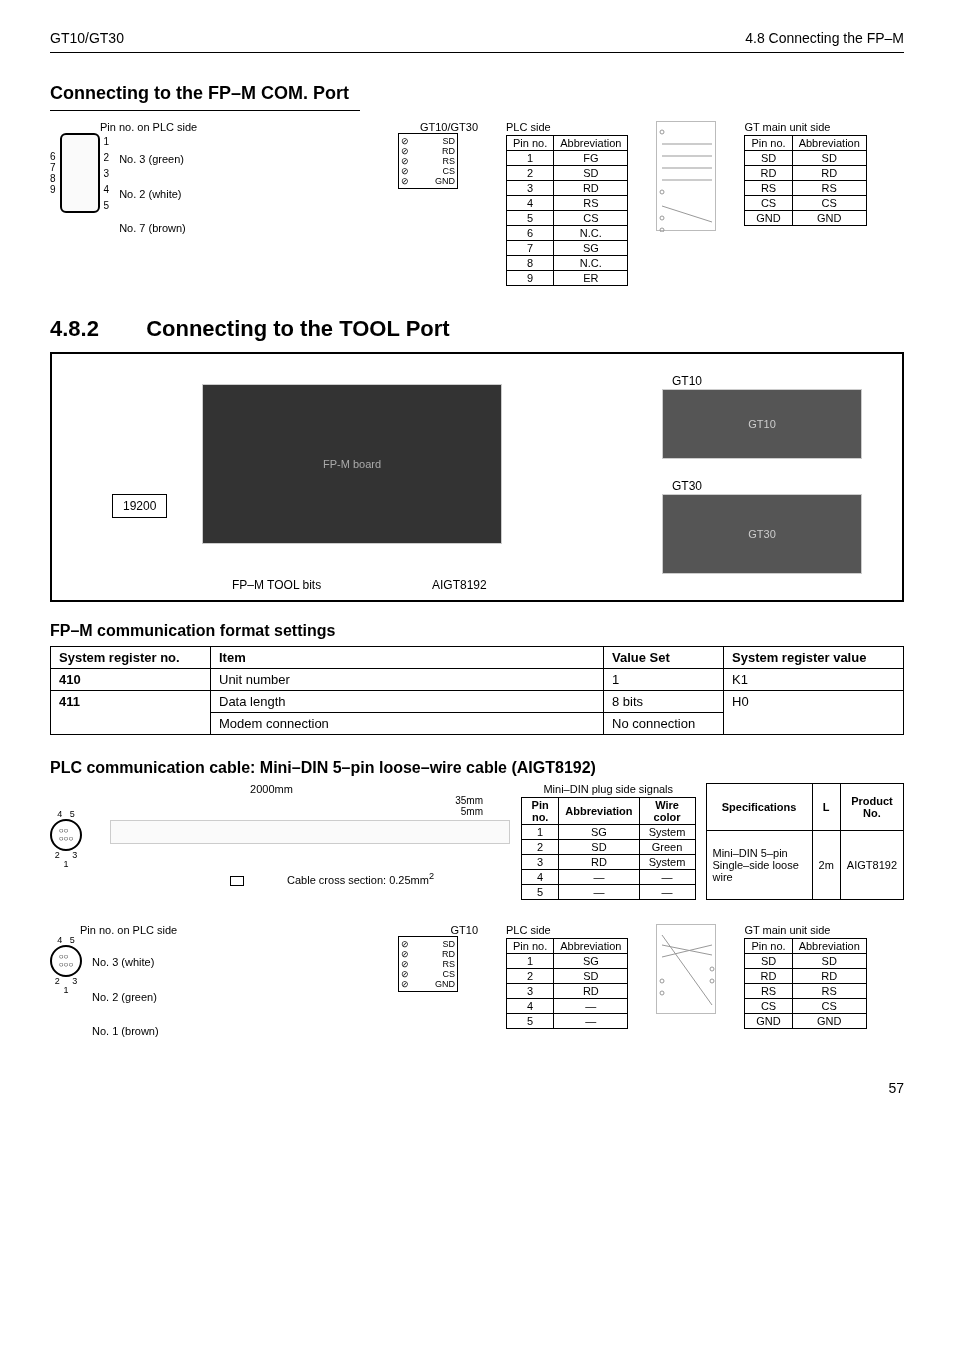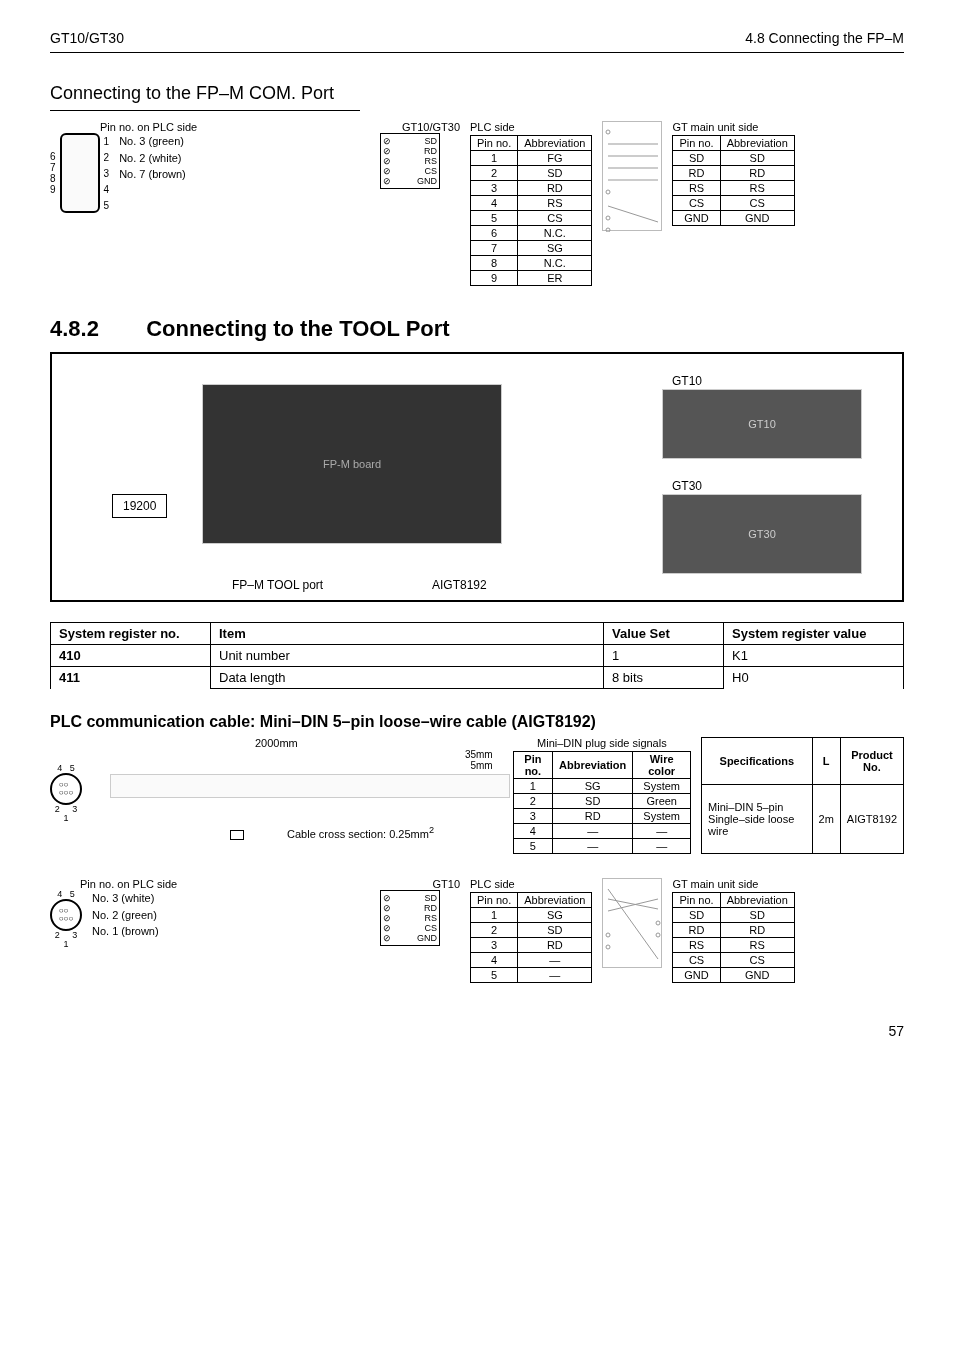--- a/index.html
+++ b/index.html
@@ -18,21 +18,21 @@
     font-size: 14px;
     margin-bottom: 6px;
   }
   .header-rule {
     border: none;
     border-top: 1.5px solid #000;
     margin-bottom: 30px;
   }
   .h2 {
     font-size: 18px;
-    font-weight: normal;
+    font-weight: bold;
     margin-bottom: 6px;
   }
   .h2-rule {
     border: none;
     border-top: 1px solid #000;
     width: 310px;
     margin-bottom: 10px;
   }
   .h1 {
     font-size: 22px;
@@ -43,21 +43,21 @@
   .section { margin-bottom: 24px; }
   .diagram-placeholder {
     border: 1px solid #ccc;
     background: #fafafa;
     color: #888;
     display: flex;
     align-items: center;
     justify-content: center;
     font-size: 11px;
   }
-  .figure-row { display: flex; gap: 10px; align-items: flex-start; }
+  .figure-row { display: flex; gap: 28px; align-items: flex-start; }
   .pin-table, .settings-table, .signals-table, .spec-table {
     border-collapse: collapse;
     font-size: 11px;
     border-radius: 30px;
   }
   .pin-table td, .pin-table th,
   .signals-table td, .signals-table th,
   .spec-table td, .spec-table th {
     border: 1px solid #000;
     padding: 1px 6px;
@@ -69,21 +69,21 @@
     width: 100%;
     font-size: 13px;
   }
   .settings-table th, .settings-table td {
     border: 1px solid #000;
     padding: 3px 8px;
     text-align: left;
   }
   .settings-table th { background: #fff; font-weight: bold; }
   .wire-labels { font-size: 11px; line-height: 1.5; }
-  .wire-labels div { white-space: nowrap; }
+  .wire-labels div { white-space: nowrap; margin-top: 18px; }
   .cable-right-col { display: flex; flex-direction: row; gap: 10px; }
   .tool-img-block {
     border: 2px solid #000;
     height: 250px;
     position: relative;
     background: #fff;
     margin-bottom: 20px;
   }
   .tool-label {
     position: absolute;
@@ -270,48 +270,55 @@
 </div>
 
 <div class="h1">
   <span class="num">4.8.2</span>
   <span>Connecting to the TOOL Port</span>
 </div>
 
 <div class="tool-img-block">
   <div class="tool-label" style="left:60px;top:140px;border:1px solid #000;padding:4px 10px;font-size:12px;">19200</div>
   <div class="diagram-placeholder" style="position:absolute;left:150px;top:30px;width:300px;height:160px;background:#333;color:#aaa;">FP-M board</div>
-  <div class="tool-label" style="left:180px;bottom:8px;">FP–M TOOL port</div>
+  <div class="tool-label" style="left:180px;bottom:8px;">FP–M TOOL bits</div>
   <div class="tool-label" style="left:380px;bottom:8px;">AIGT8192</div>
   <div class="tool-label" style="right:200px;top:20px;">GT10</div>
   <div class="diagram-placeholder" style="position:absolute;right:40px;top:35px;width:200px;height:70px;background:#555;color:#ccc;">GT10</div>
   <div class="tool-label" style="right:200px;top:125px;">GT30</div>
   <div class="diagram-placeholder" style="position:absolute;right:40px;top:140px;width:200px;height:80px;background:#555;color:#ccc;">GT30</div>
 </div>
 
 <div class="section">
+  <div class="sub-h2">FP–M communication format settings</div>
   <table class="settings-table">
     <tbody>
         <tr>
       <th style="width:160px;">System register no.</th>
       <th>Item</th>
       <th style="width:120px;">Value Set</th>
       <th style="width:180px;">System register value</th>
     </tr>
     <tr>
       <td style="font-weight:bold;">410</td>
       <td>Unit number</td>
       <td>1</td>
       <td>K1</td>
     </tr>
     <tr>
       <td style="font-weight:bold;border-bottom:none;">411</td>
       <td>Data length</td>
       <td>8 bits</td>
       <td style="border-bottom:none;">H0</td>
+    </tr>
+    <tr>
+      <td style="border-top:none;"></td>
+      <td>Modem connection</td>
+      <td>No connection</td>
+      <td style="border-top:none;"></td>
     </tr>
   </tbody>
     </table>
 </div>
 
 <div class="section">
   <div class="sub-h2">PLC communication cable: Mini–DIN 5–pin loose–wire cable (AIGT8192)</div>
   <div class="figure-row">
     <div style="width:500px;">
       <div style="text-align:center;font-size:11px;">2000mm</div>

